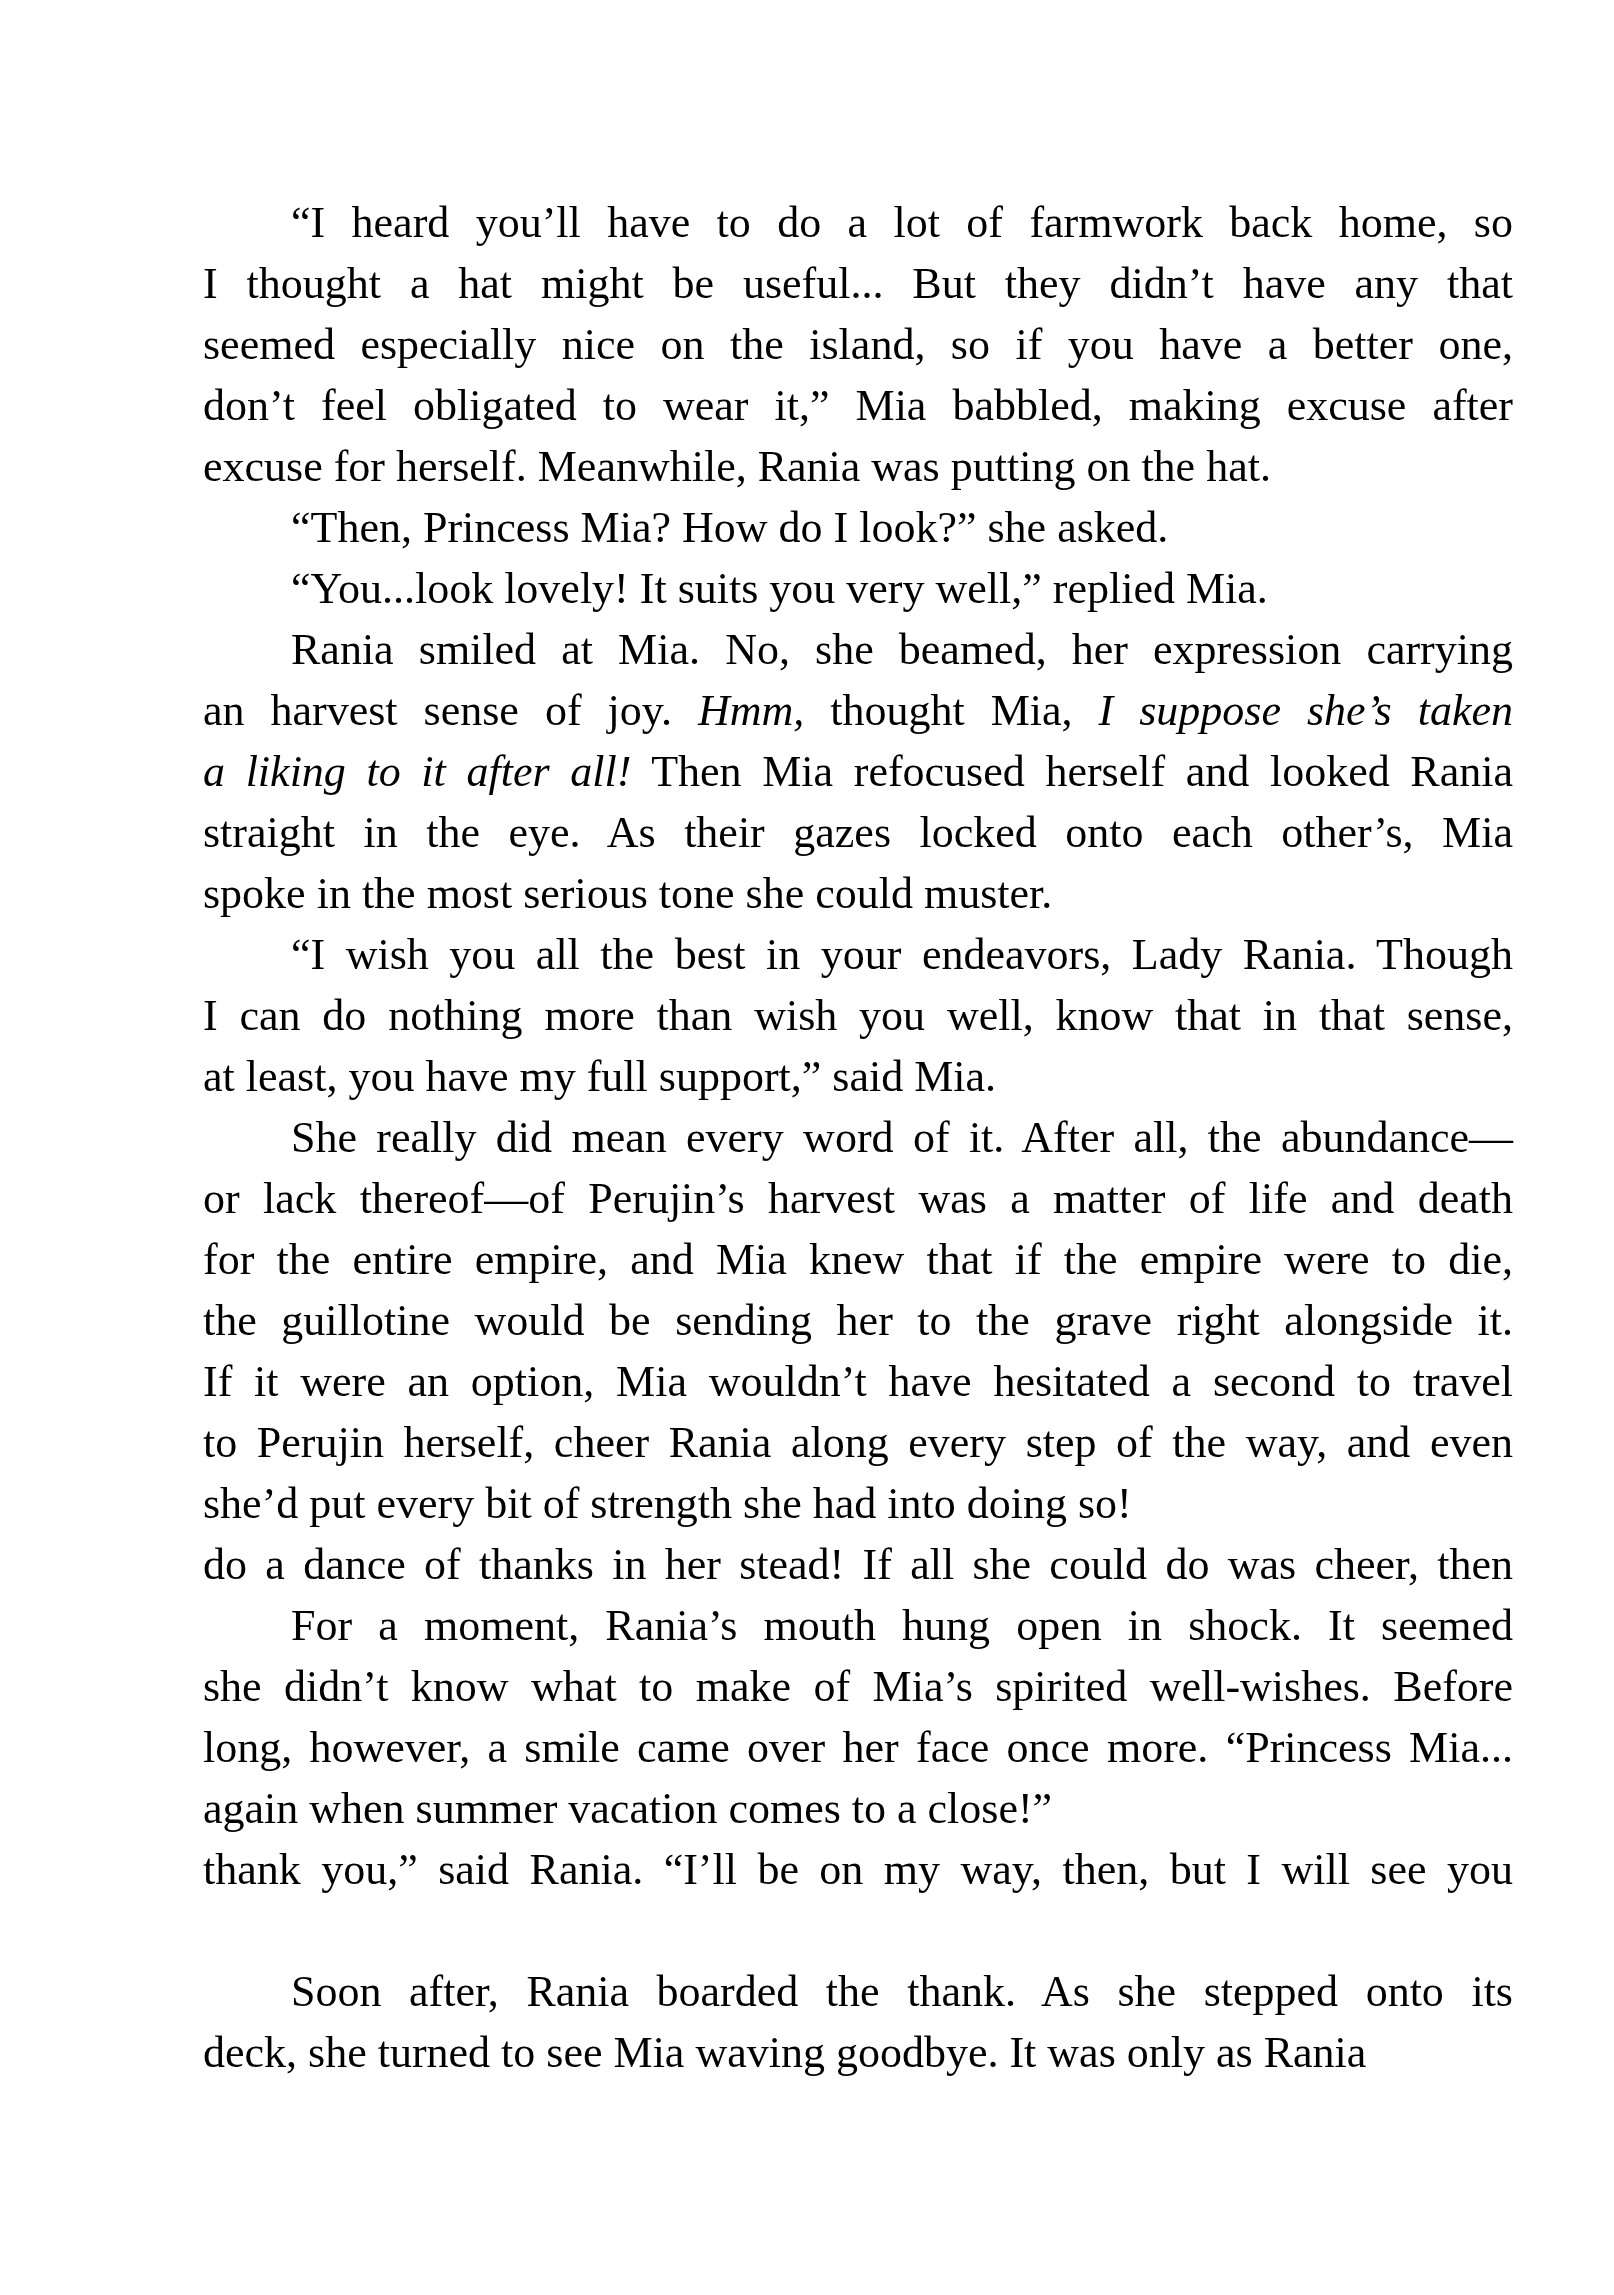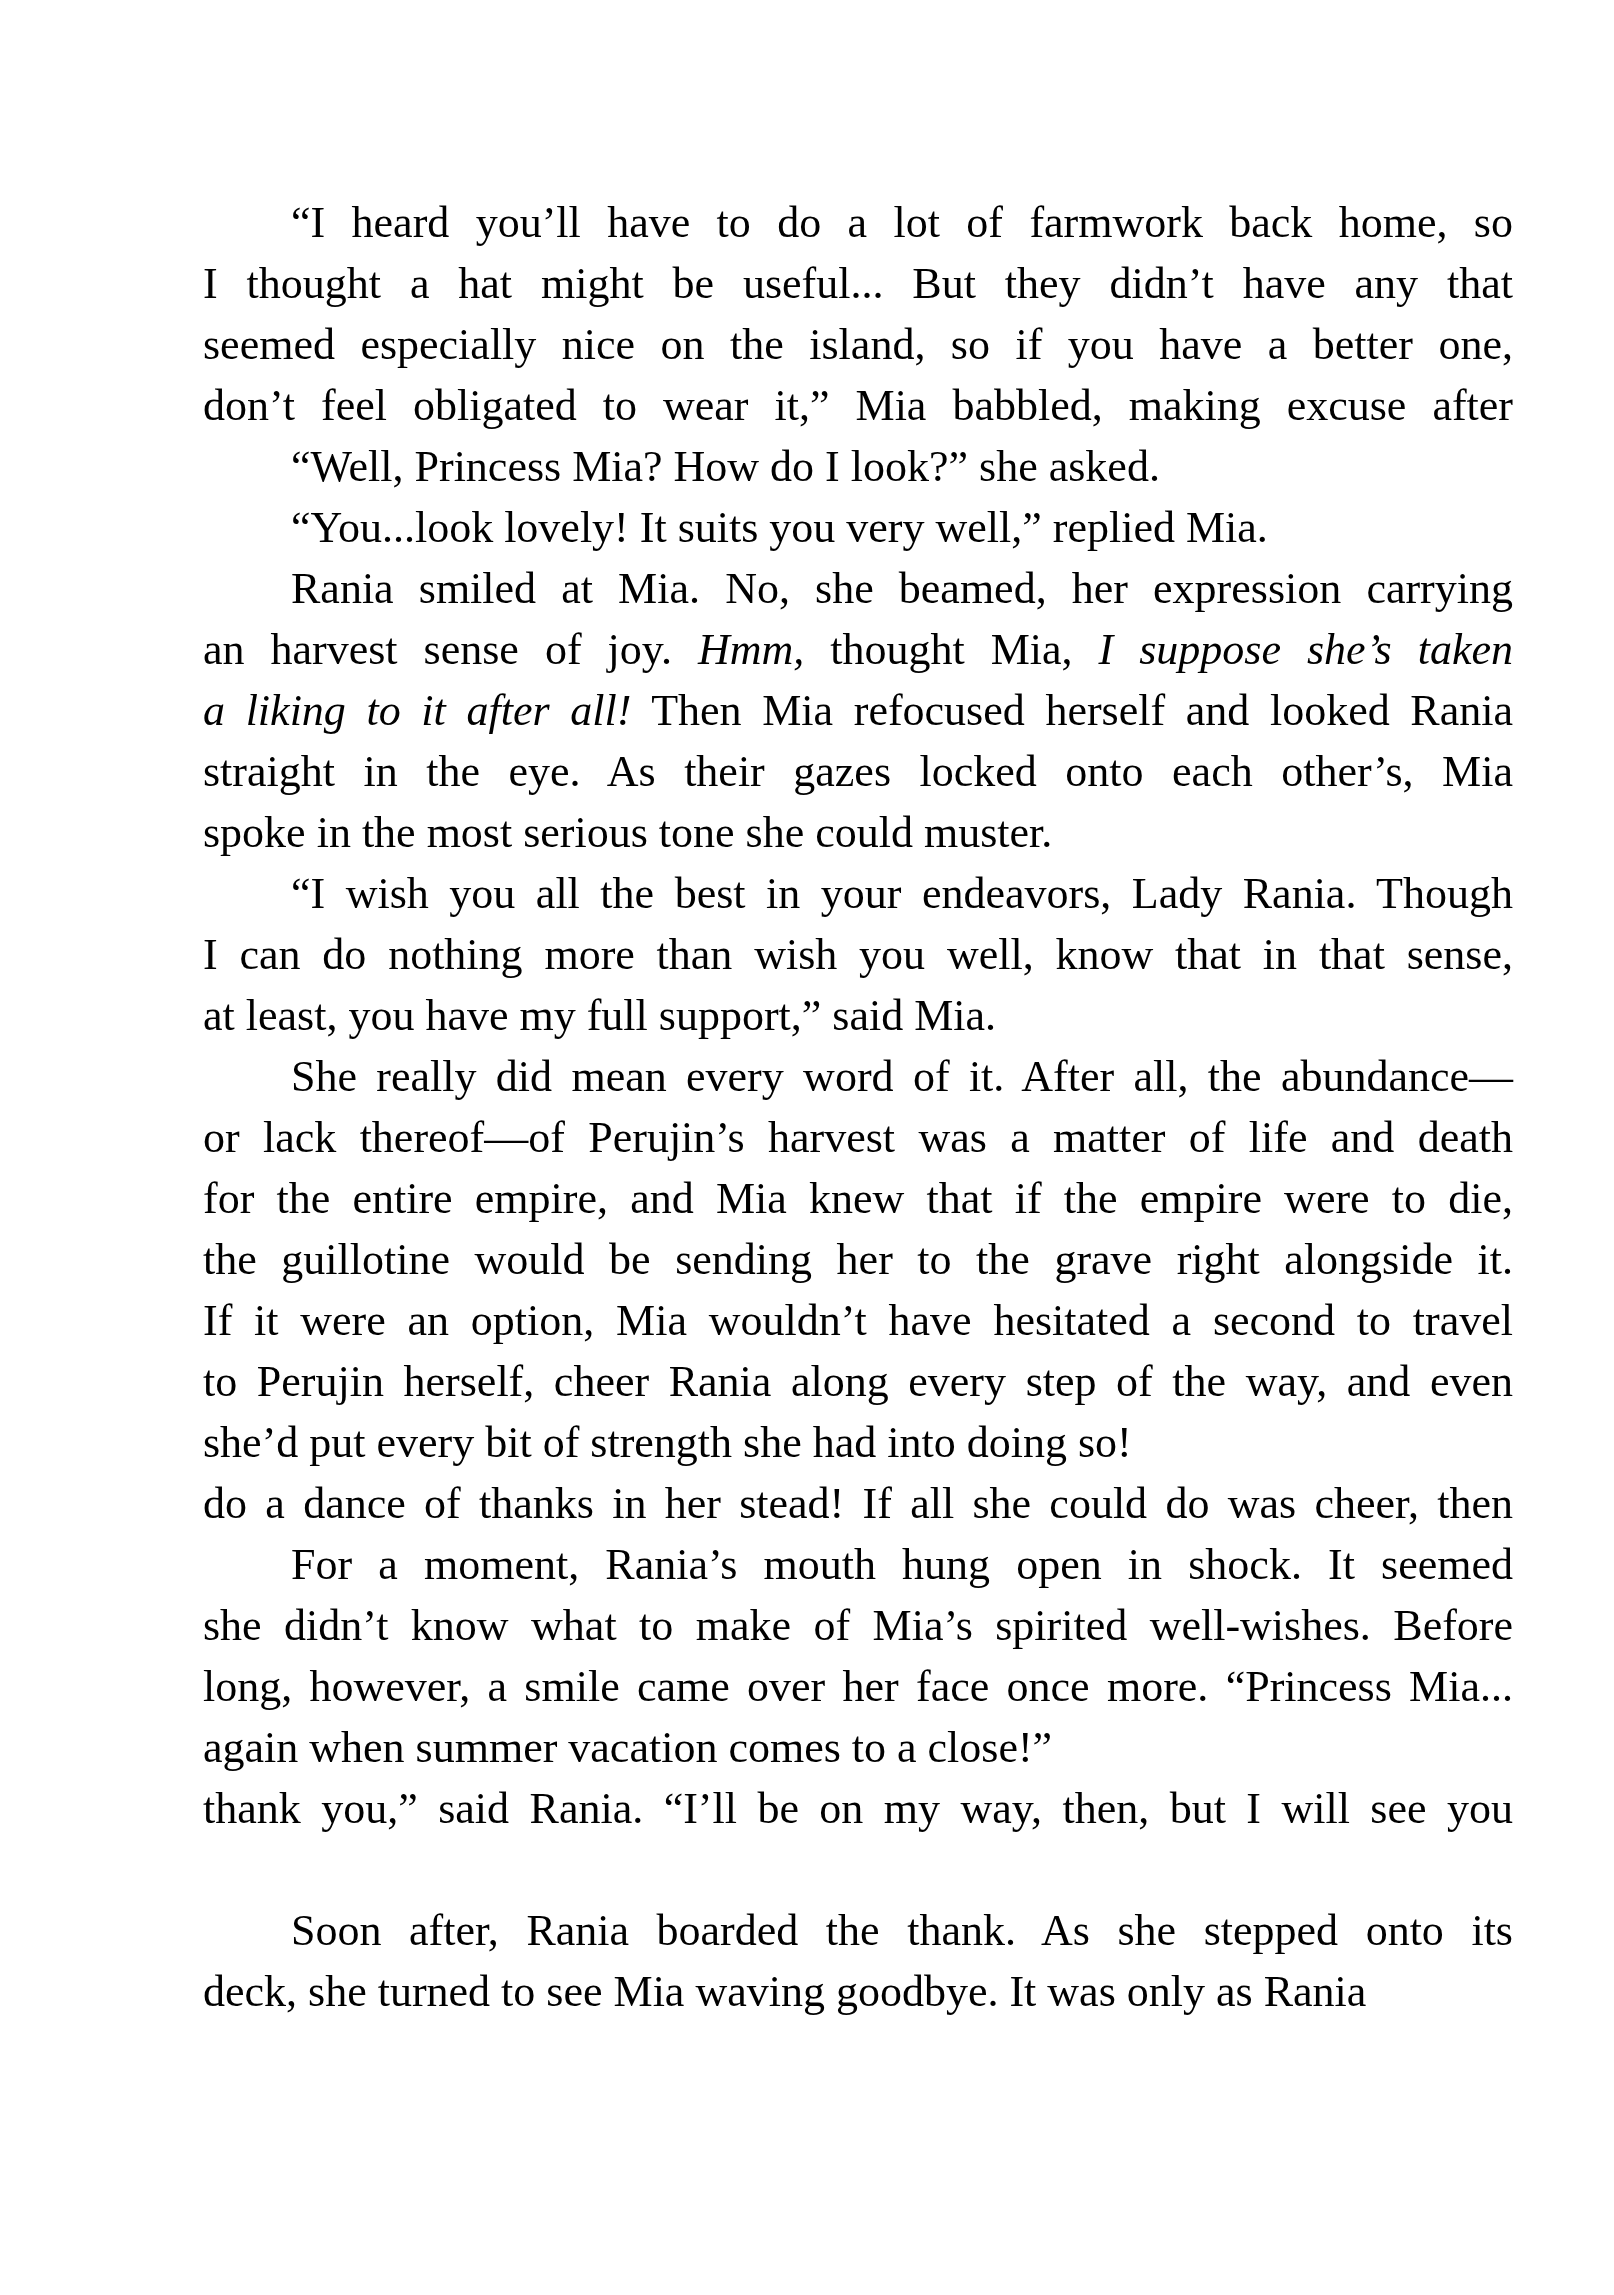--- a/index.html
+++ b/index.html
@@ -48,23 +48,24 @@
 </head>
 <body>
 
 <div class="page">
   <div class="text-block">
       <div class="para">
         <div class="line indent"><span>“I heard you’ll have to do a lot of farmwork back home, so</span></div>
         <div class="line"><span>I thought a hat might be useful... But they didn’t have any that</span></div>
         <div class="line"><span>seemed especially nice on the island, so if you have a better one,</span></div>
         <div class="line"><span>don’t feel obligated to wear it,” Mia babbled, making excuse after</span></div>
+        <div class="line final"><span>excuse for herself. Meanwhile, Rania was putting on the hat.</span></div>
       </div>
       <div class="para">
-        <div class="line indent final"><span>“Well, Princess Mia? How do I look?” she asked.</span></div>
+        <div class="line indent final"><span>“Then, Princess Mia? How do I look?” she asked.</span></div>
       </div>
       <div class="para">
         <div class="line indent final"><span>“You...look lovely! It suits you very well,” replied Mia.</span></div>
       </div>
       <div class="para">
         <div class="line indent"><span>Rania smiled at Mia. No, she beamed, her expression carrying</span></div>
         <div class="line"><span>an harvest sense of joy. </span><i>Hmm,</i><span> thought Mia, </span><i>I suppose she’s taken</i></div>
         <div class="line"><i>a liking to it after all!</i><span> Then Mia refocused herself and looked Rania</span></div>
         <div class="line"><span>straight in the eye. As their gazes locked onto each other’s, Mia</span></div>
         <div class="line final"><span>spoke in the most serious tone she could muster.</span></div>

